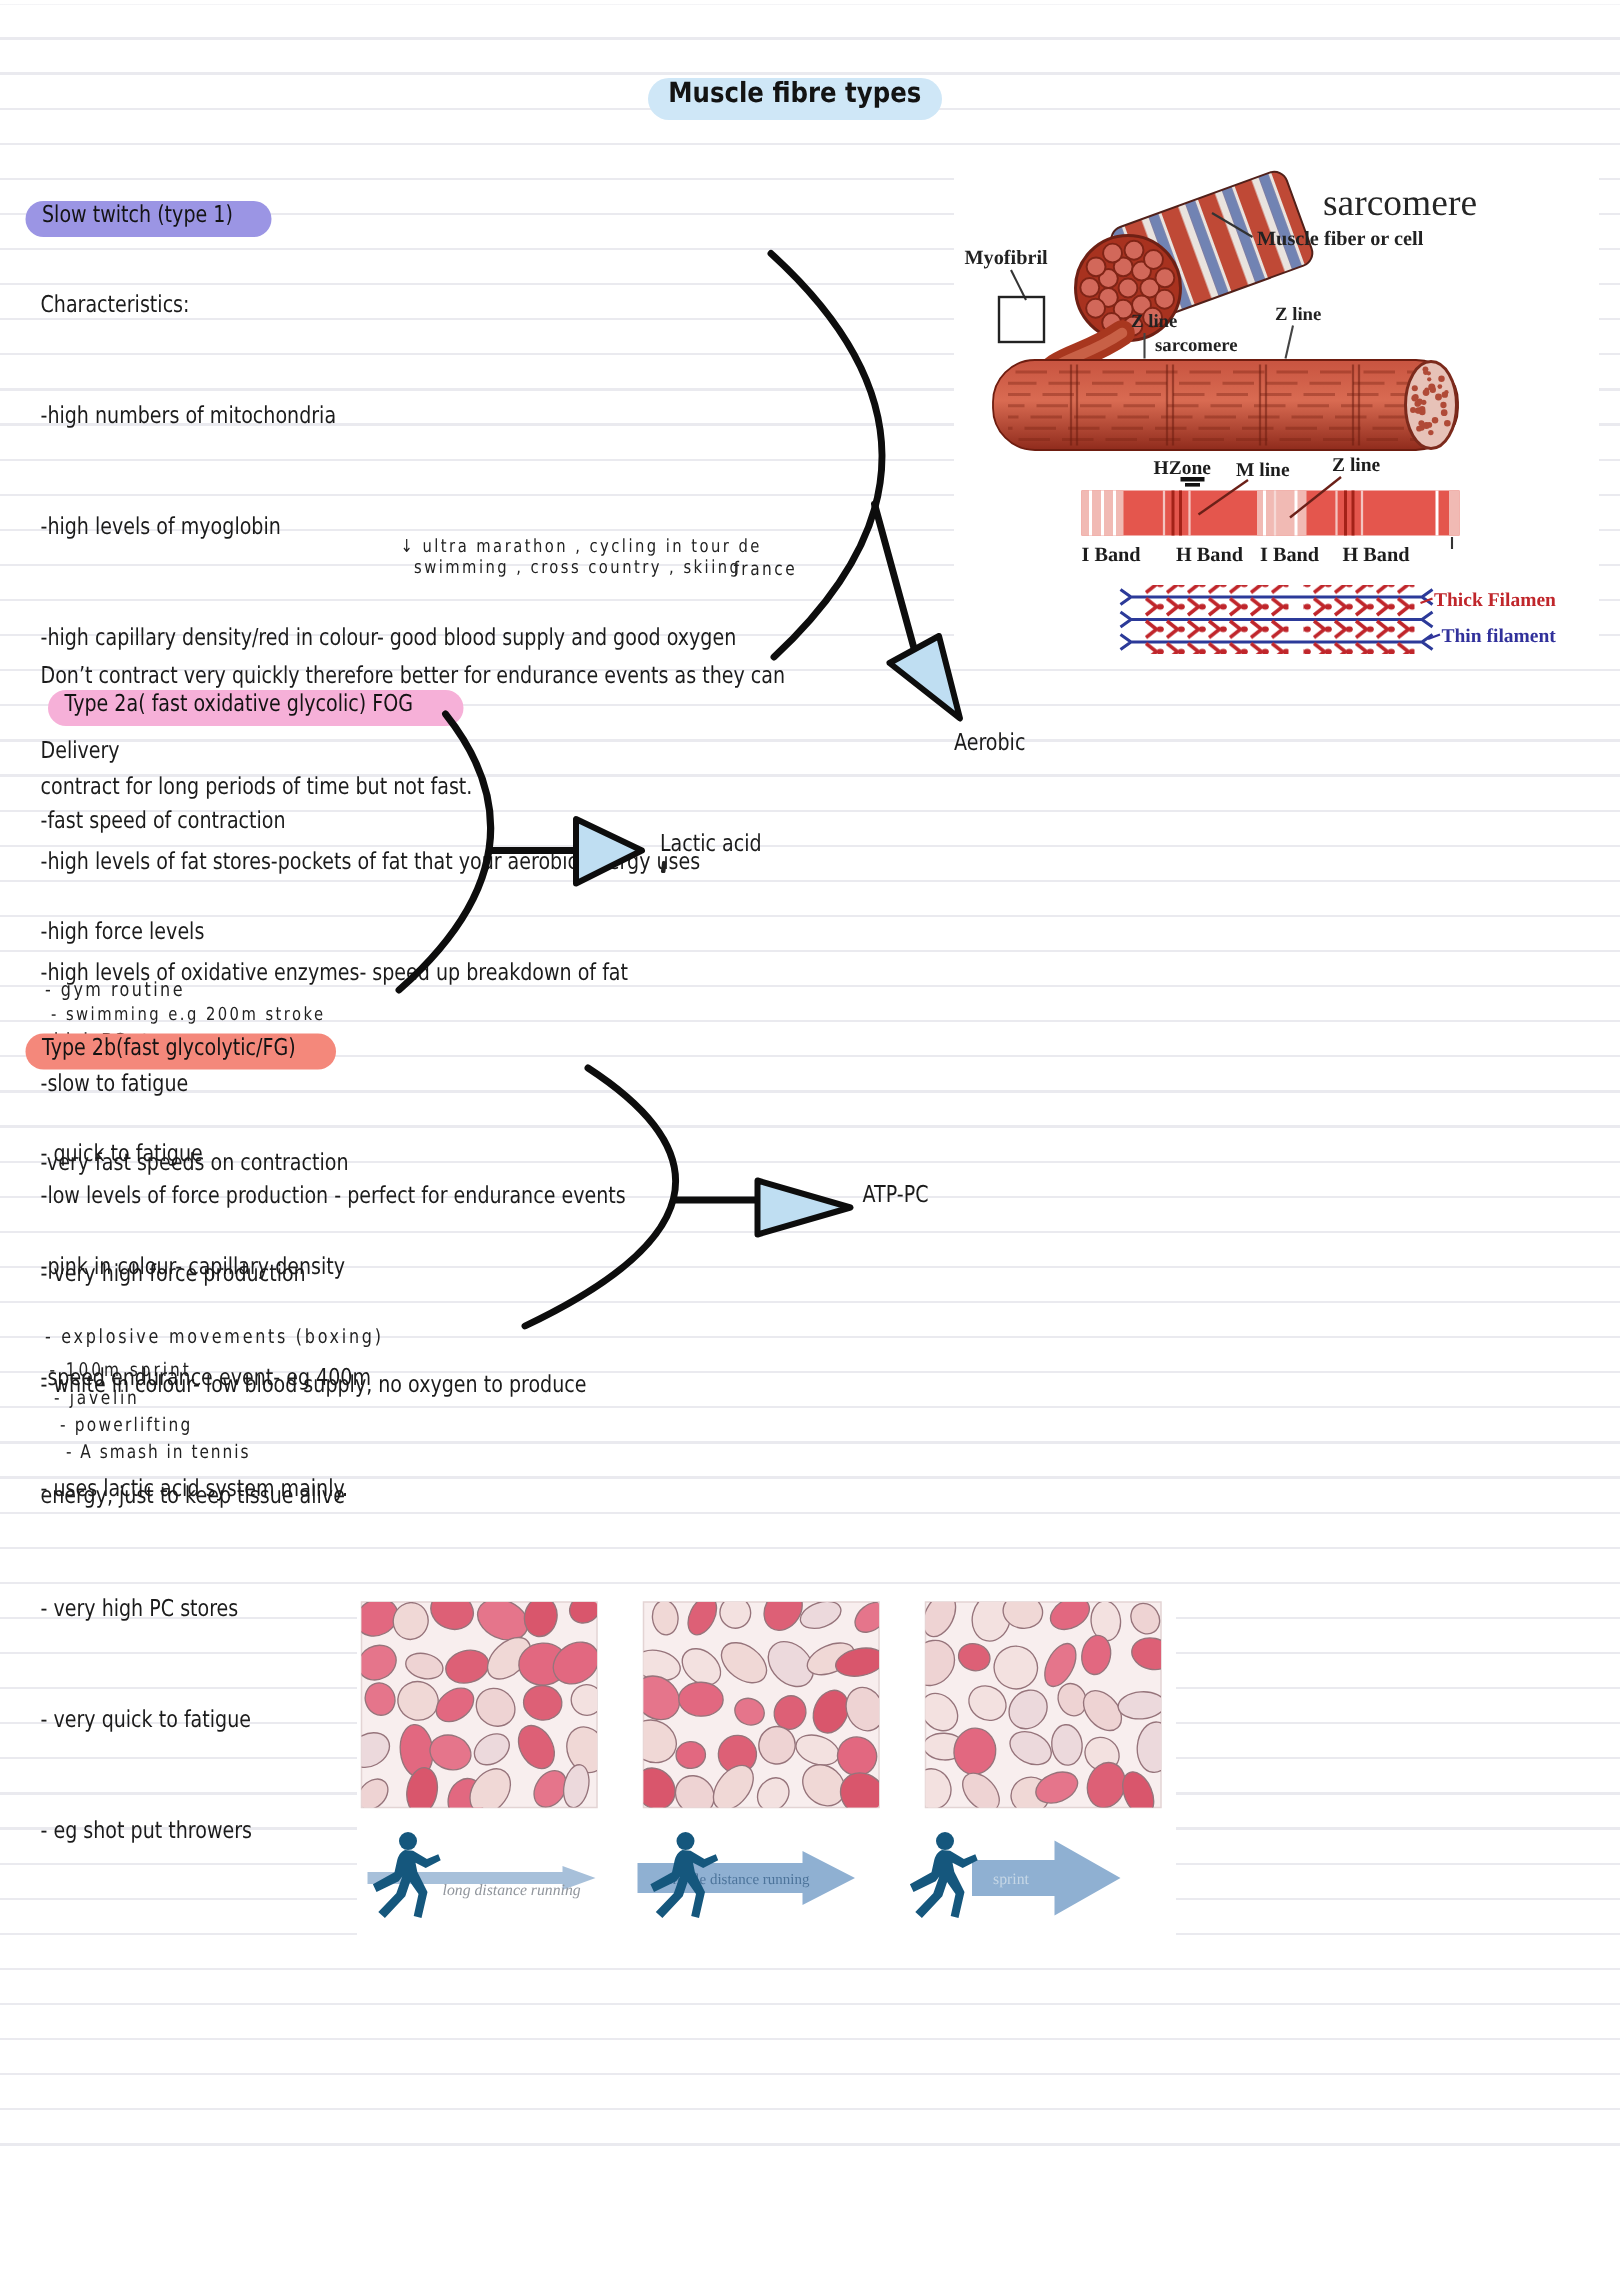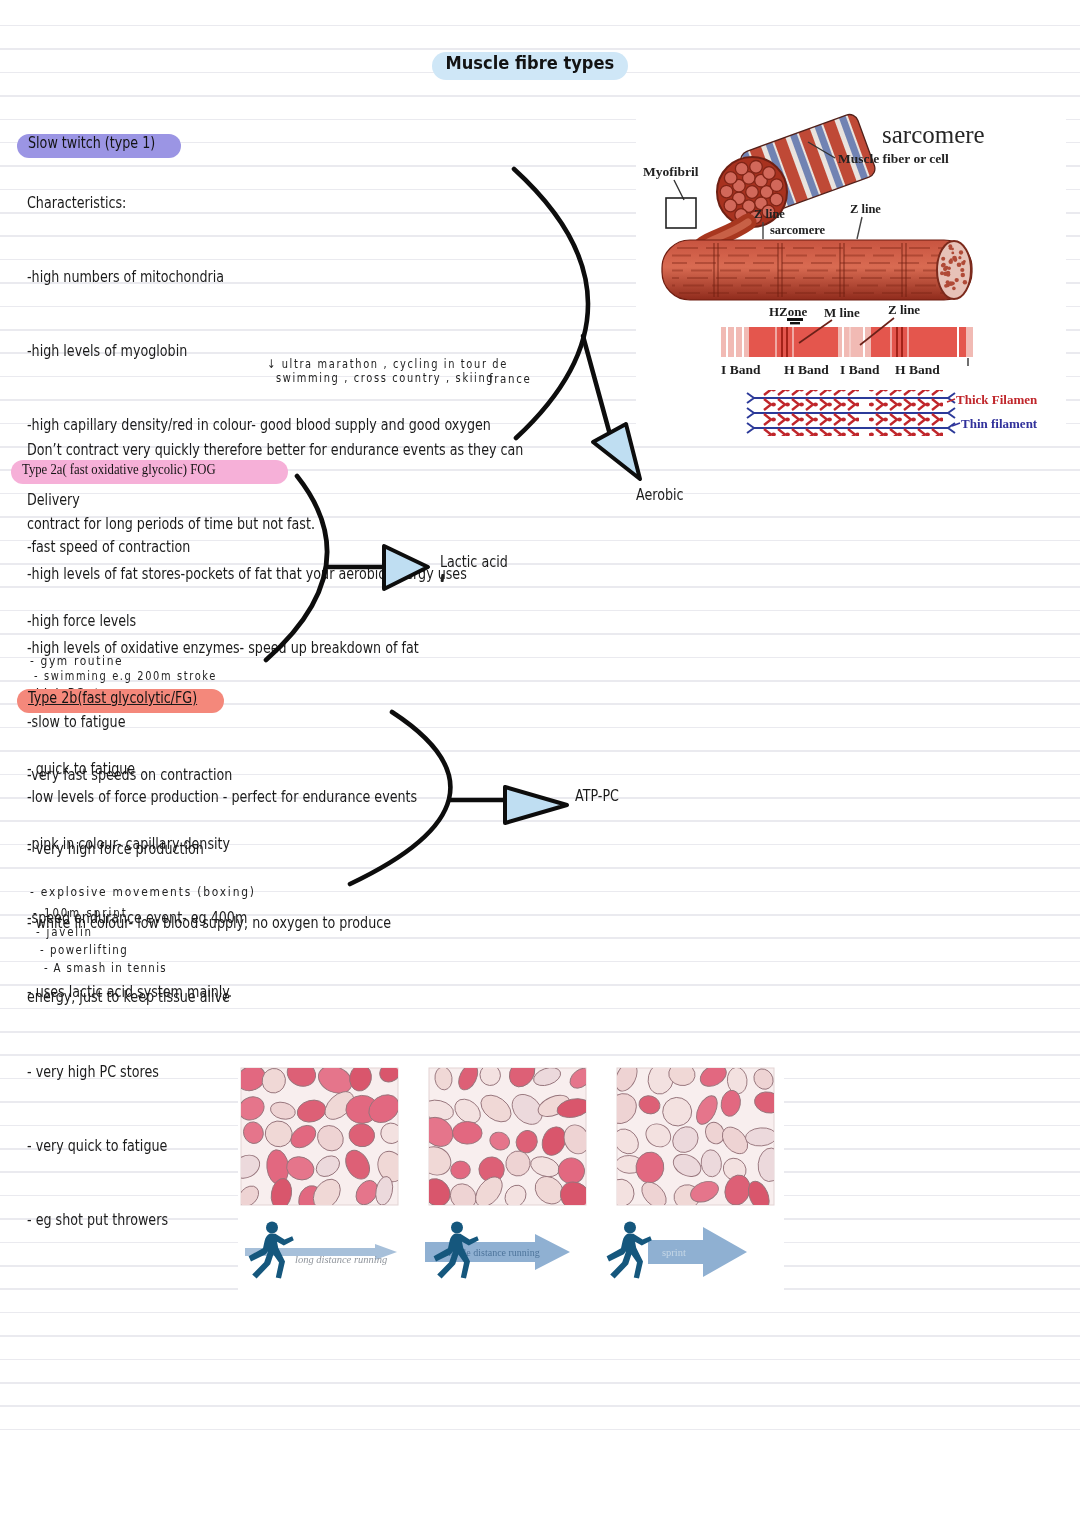--- a/index.html
+++ b/index.html
@@ -6,22 +6,22 @@
   .page{position:relative;width:1080px;height:1527px;background:#fff;overflow:hidden;
         font-family:"DejaVu Sans",sans-serif;color:var(--ink,#1b1b1b);}
   .rules{position:absolute;left:0;top:3px;width:100%;height:1442px;
          background:repeating-linear-gradient(to bottom,transparent 0,transparent 21.9px,#eaeaef 21.9px,#eaeaef 23.4px);}
   .pill{position:absolute;display:flex;align-items:flex-start;height:24px;border-radius:12px;padding-left:11px;z-index:3;}
   .pill span{display:inline-block;transform:scaleX(.82);transform-origin:0 50%;font-size:15.5px;white-space:pre;color:#131313;}
   .title-pill{left:432px;top:52px;width:196px;height:28px;border-radius:14px;background:var(--title-highlight,#cfe7f7);
               justify-content:center;padding-left:0;}
   .title-pill span{transform:scaleX(.88);transform-origin:50% 50%;font-size:18.5px;font-weight:bold;}
   .purple{background:var(--slow-twitch-highlight,#9b95e4);left:17px;top:134px;width:153px;}
-  .pink{background:var(--type-2a-highlight,#f6b0d8);left:11px;top:460px;width:266px;font-family:Liberation Serif, serif;}
-  .salmon{background:var(--type-2b-highlight,#f4887b);left:17px;top:689px;width:196px;text-decoration:underline;}
+  .pink{background:var(--type-2a-highlight,#f6b0d8);left:32px;top:460px;width:266px;}
+  .salmon{background:var(--type-2b-highlight,#f4887b);left:17px;top:689px;width:196px;}
   .tb{position:absolute;font-size:15.5px;line-height:24.75px;white-space:pre;transform:scaleX(.82);
       transform-origin:0 0;z-index:2;}
   .hand{position:absolute;font-size:12.5px;letter-spacing:2px;white-space:pre;transform:scaleX(.82);
         transform-origin:0 0;z-index:2;color:#222;}
   .energy{position:absolute;font-size:15.5px;transform:scaleX(.82);transform-origin:0 0;z-index:2;}
   .tick{position:absolute;width:2.5px;height:8px;background:#222;border-radius:1px;transform:rotate(7deg);z-index:2;}
   .overlay{position:absolute;left:0;top:0;z-index:5;pointer-events:none;}
   .imgwrap{position:absolute;z-index:2;}
   svg text{font-family:"Liberation Serif","DejaVu Serif",serif;}
 </style>

